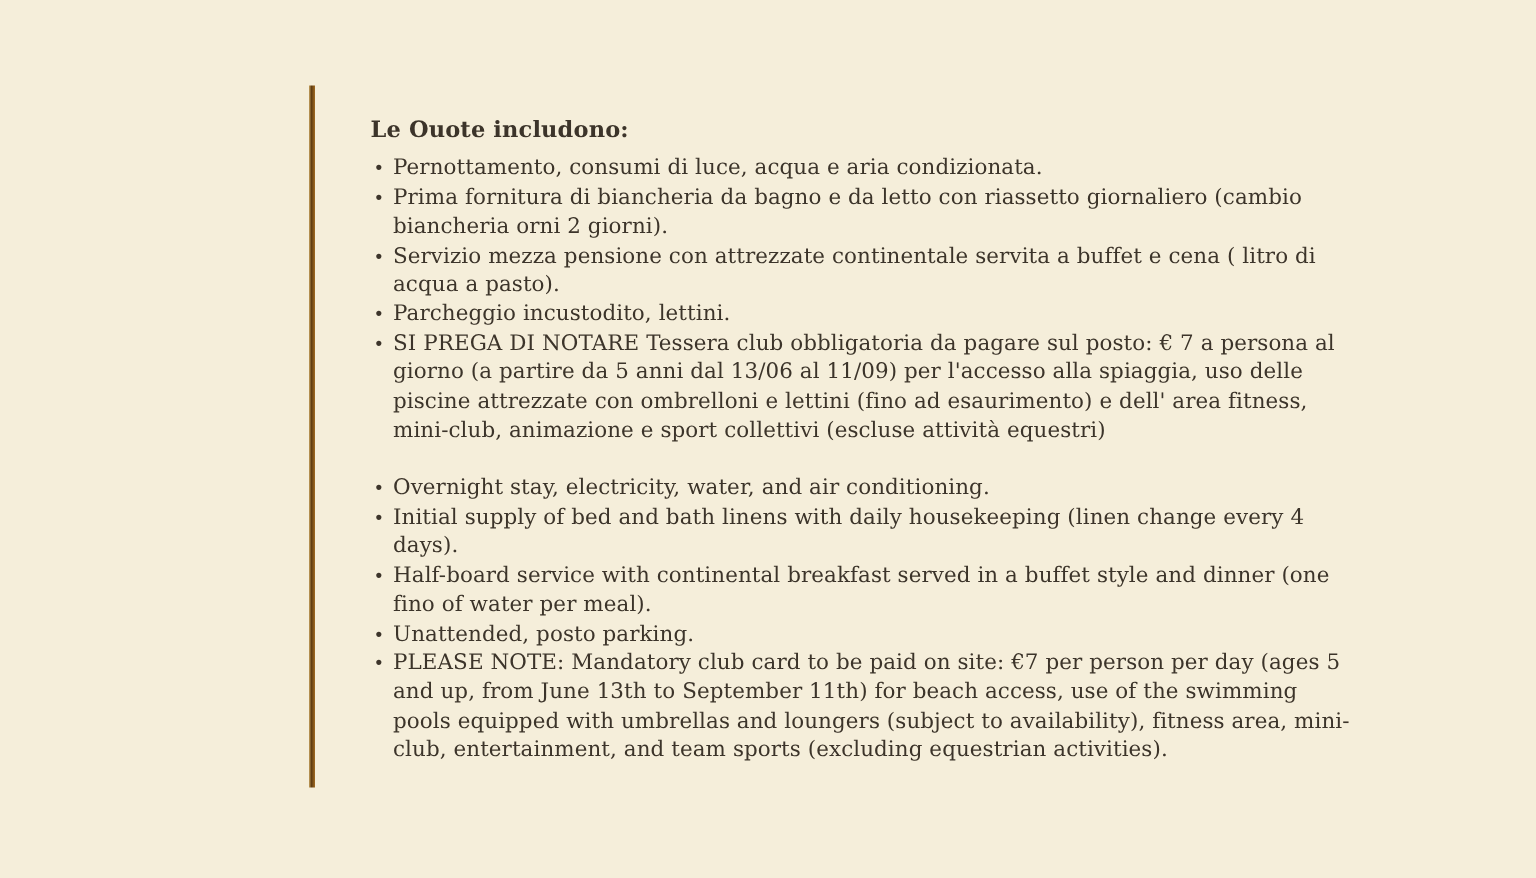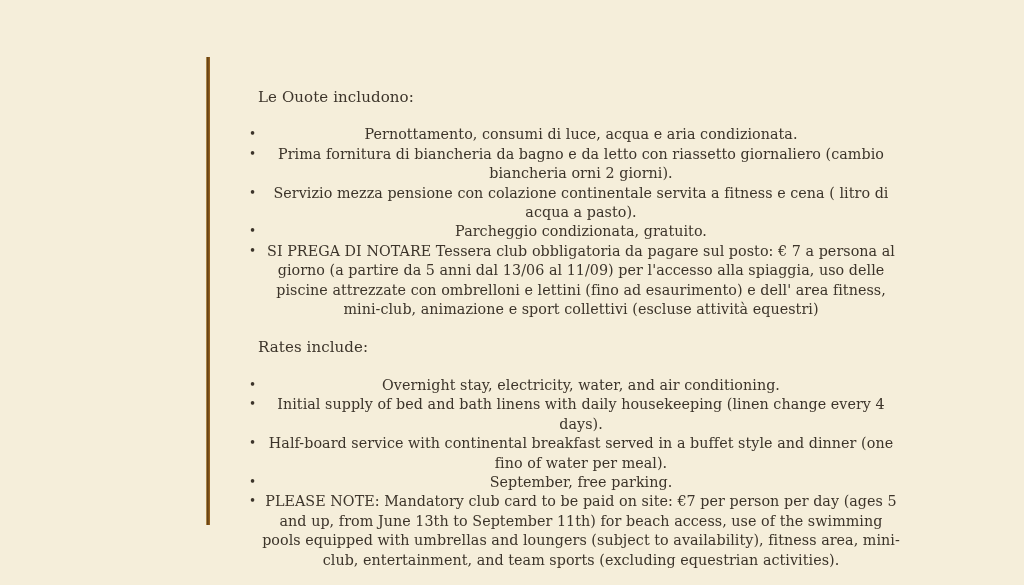--- a/index.html
+++ b/index.html
@@ -28,42 +28,42 @@
   }
   .content {
     position: absolute;
     left: 240px;
     top: 70px;
     width: 660px;
   }
   .section-heading {
     font-size: 15px;
     line-height: 19.4px;
-    font-weight: normal;
-    margin: 18px;
+    font-weight: bold;
+    margin: 7px;
     letter-spacing: 0.1px;
   }
   ul.bullet-list {
     margin: 0;
     padding: 0;
     list-style: none;
   }
   ul.bullet-list li {
     display: flex;
     font-size: 14.3px;
     line-height: 19.4px;
     letter-spacing: 0.05px;
   }
   .bullet {
     flex: 0 0 22px;
     padding-left: 9px;
     font-size: 12px;
     line-height: 19.4px;
   }
-  .item-text { flex: 1; text-align: center; }
+  .item-text { flex: 1; }
   .section-english { margin-top: 19px; }
 </style>
 </head>
 <body>
 
 <div class="accent-line"></div>
 
 <div class="content">
 
   <section class="section-italian">
@@ -72,51 +72,50 @@
       <li>
         <span class="bullet">•</span>
         <span class="item-text">Pernottamento, consumi di luce, acqua e aria condizionata.</span>
       </li>
       <li>
         <span class="bullet">•</span>
         <span class="item-text">Prima fornitura di biancheria da bagno e da letto con riassetto giornaliero (cambio biancheria orni 2 giorni).</span>
       </li>
       <li>
         <span class="bullet">•</span>
-        <span class="item-text">Servizio mezza pensione con colazione continentale servita a fitness e cena ( litro di acqua a pasto).</span>
+        <span class="item-text">Servizio mezza pensione con attrezzate continentale servita a buffet e cena ( litro di acqua a pasto).</span>
       </li>
       <li>
         <span class="bullet">•</span>
-        <span class="item-text">Parcheggio condizionata, gratuito.</span>
+        <span class="item-text">Parcheggio incustodito, lettini.</span>
       </li>
       <li>
         <span class="bullet">•</span>
         <span class="item-text">SI PREGA DI NOTARE Tessera club obbligatoria da pagare sul posto: € 7 a persona al giorno (a partire da 5 anni dal 13/06 al 11/09) per l'accesso alla spiaggia, uso delle piscine attrezzate con ombrelloni e lettini (fino ad esaurimento) e dell' area fitness, mini-club, animazione e sport collettivi (escluse attività equestri)</span>
       </li>
     </ul>
   </section>
 
   <section class="section-english">
-    <h2 class="section-heading">Rates include:</h2>
     <ul class="bullet-list">
       <li>
         <span class="bullet">•</span>
         <span class="item-text">Overnight stay, electricity, water, and air conditioning.</span>
       </li>
       <li>
         <span class="bullet">•</span>
         <span class="item-text">Initial supply of bed and bath linens with daily housekeeping (linen change every 4 days).</span>
       </li>
       <li>
         <span class="bullet">•</span>
         <span class="item-text">Half-board service with continental breakfast served in a buffet style and dinner (one fino of water per meal).</span>
       </li>
       <li>
         <span class="bullet">•</span>
-        <span class="item-text">September, free parking.</span>
+        <span class="item-text">Unattended, posto parking.</span>
       </li>
       <li>
         <span class="bullet">•</span>
         <span class="item-text">PLEASE NOTE: Mandatory club card to be paid on site: €7 per person per day (ages 5 and up, from June 13th to September 11th) for beach access, use of the swimming pools equipped with umbrellas and loungers (subject to availability), fitness area, mini-club, entertainment, and team sports (excluding equestrian activities).</span>
       </li>
     </ul>
   </section>
 
 </div>
 

